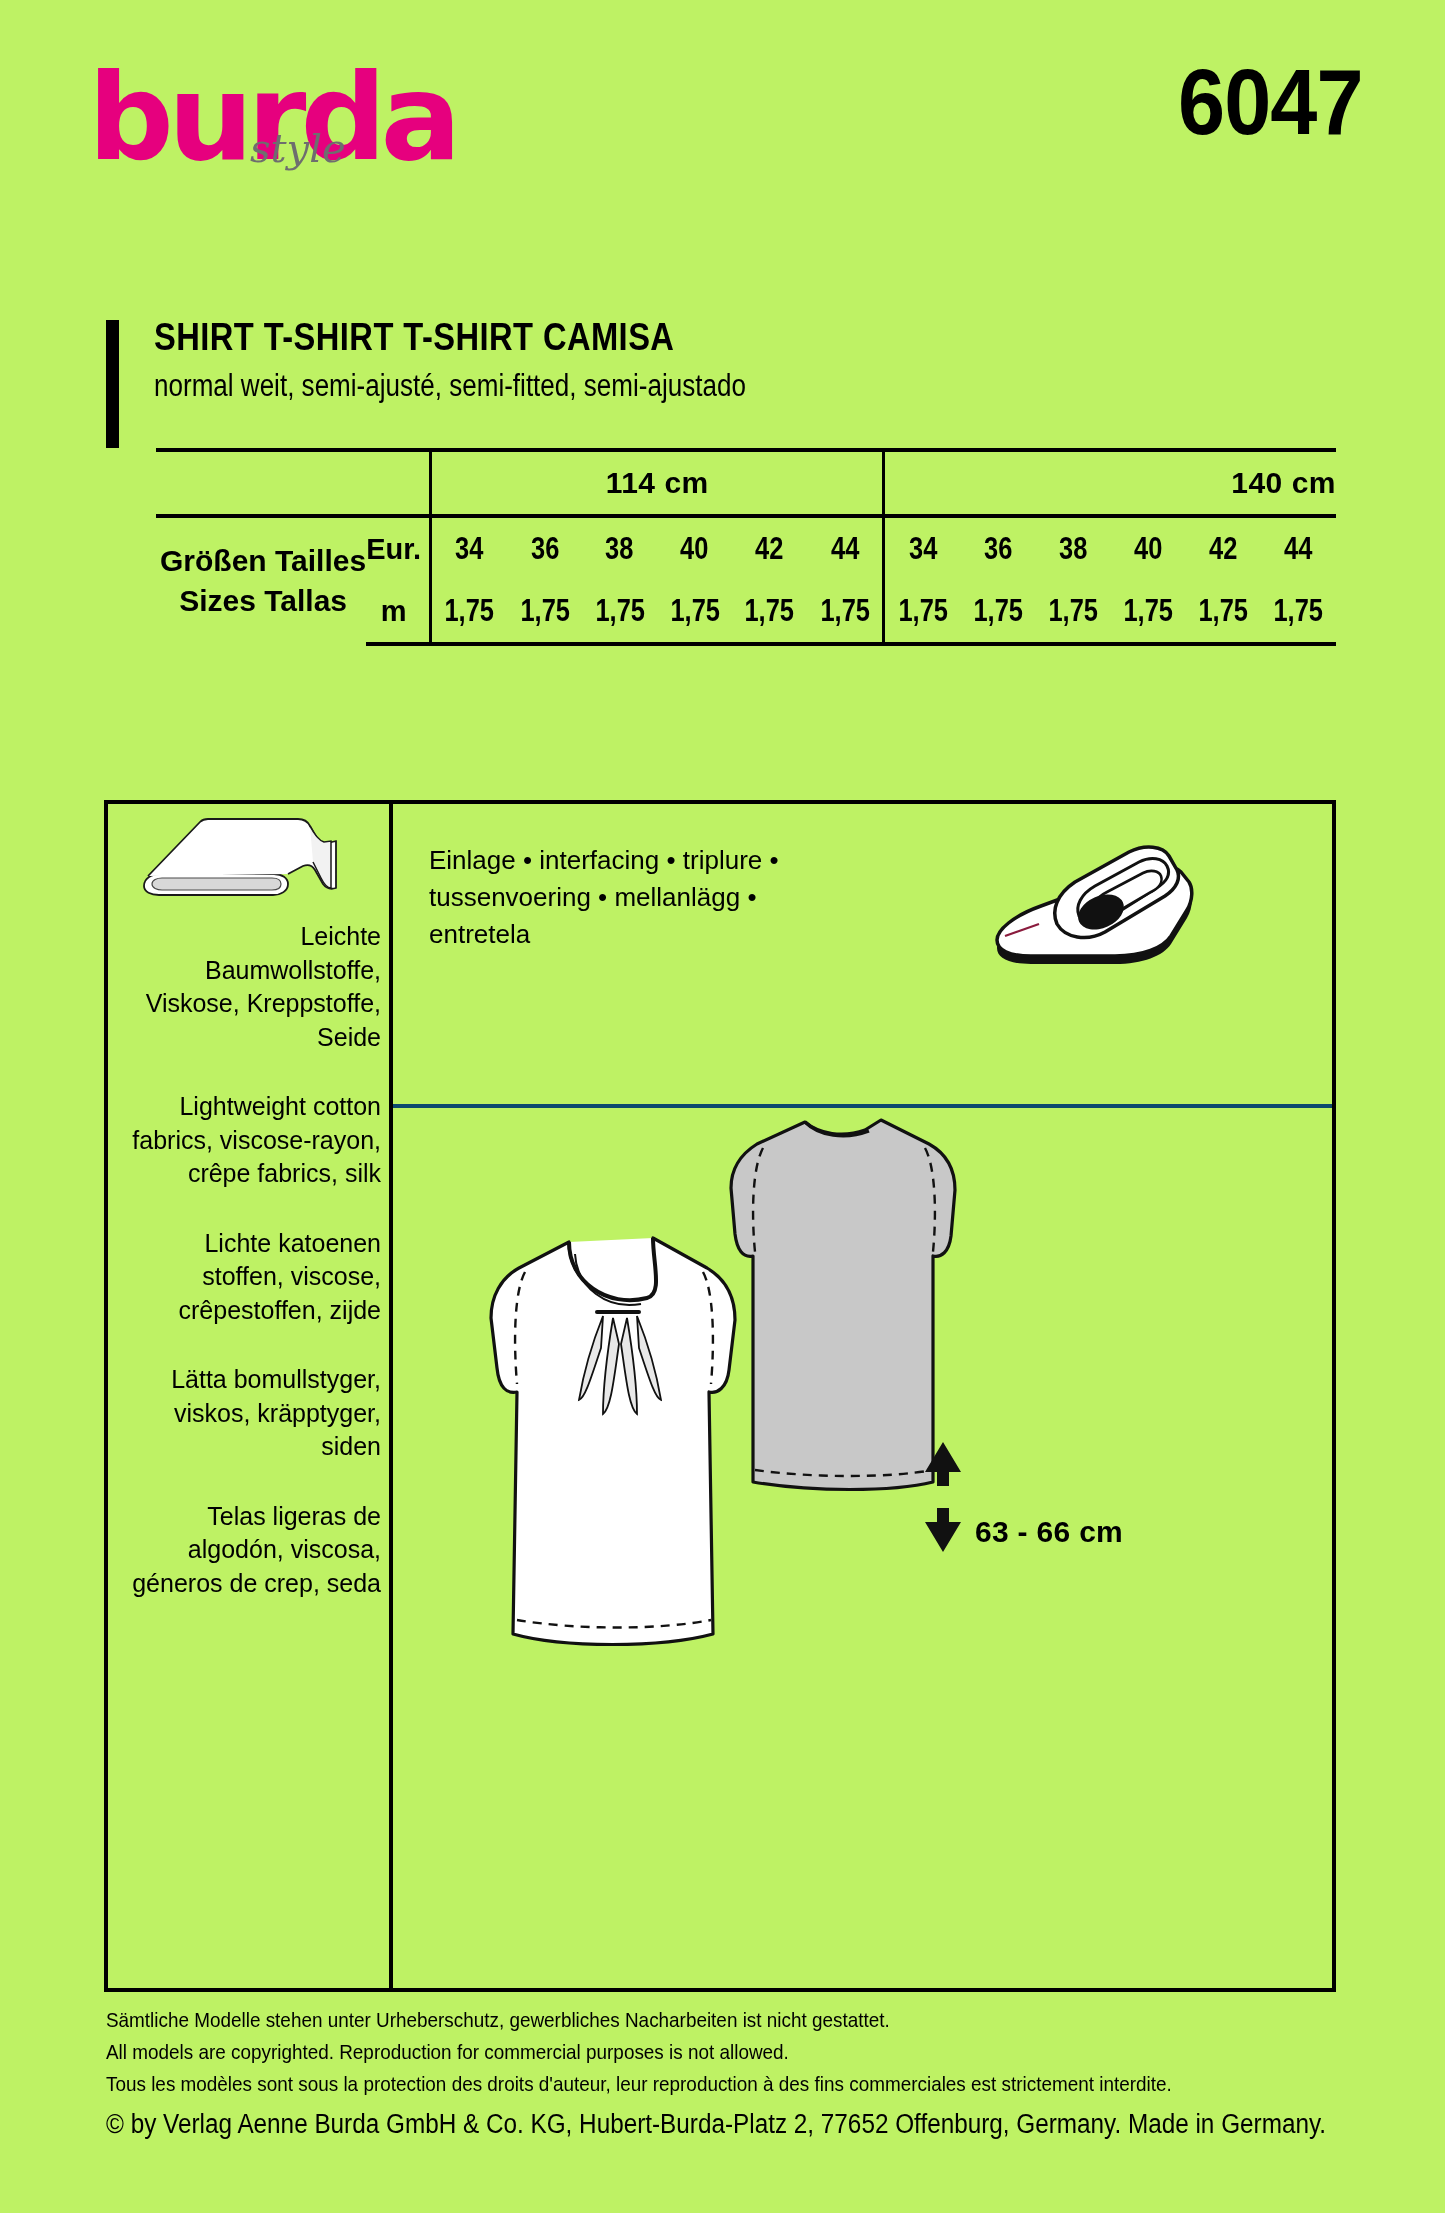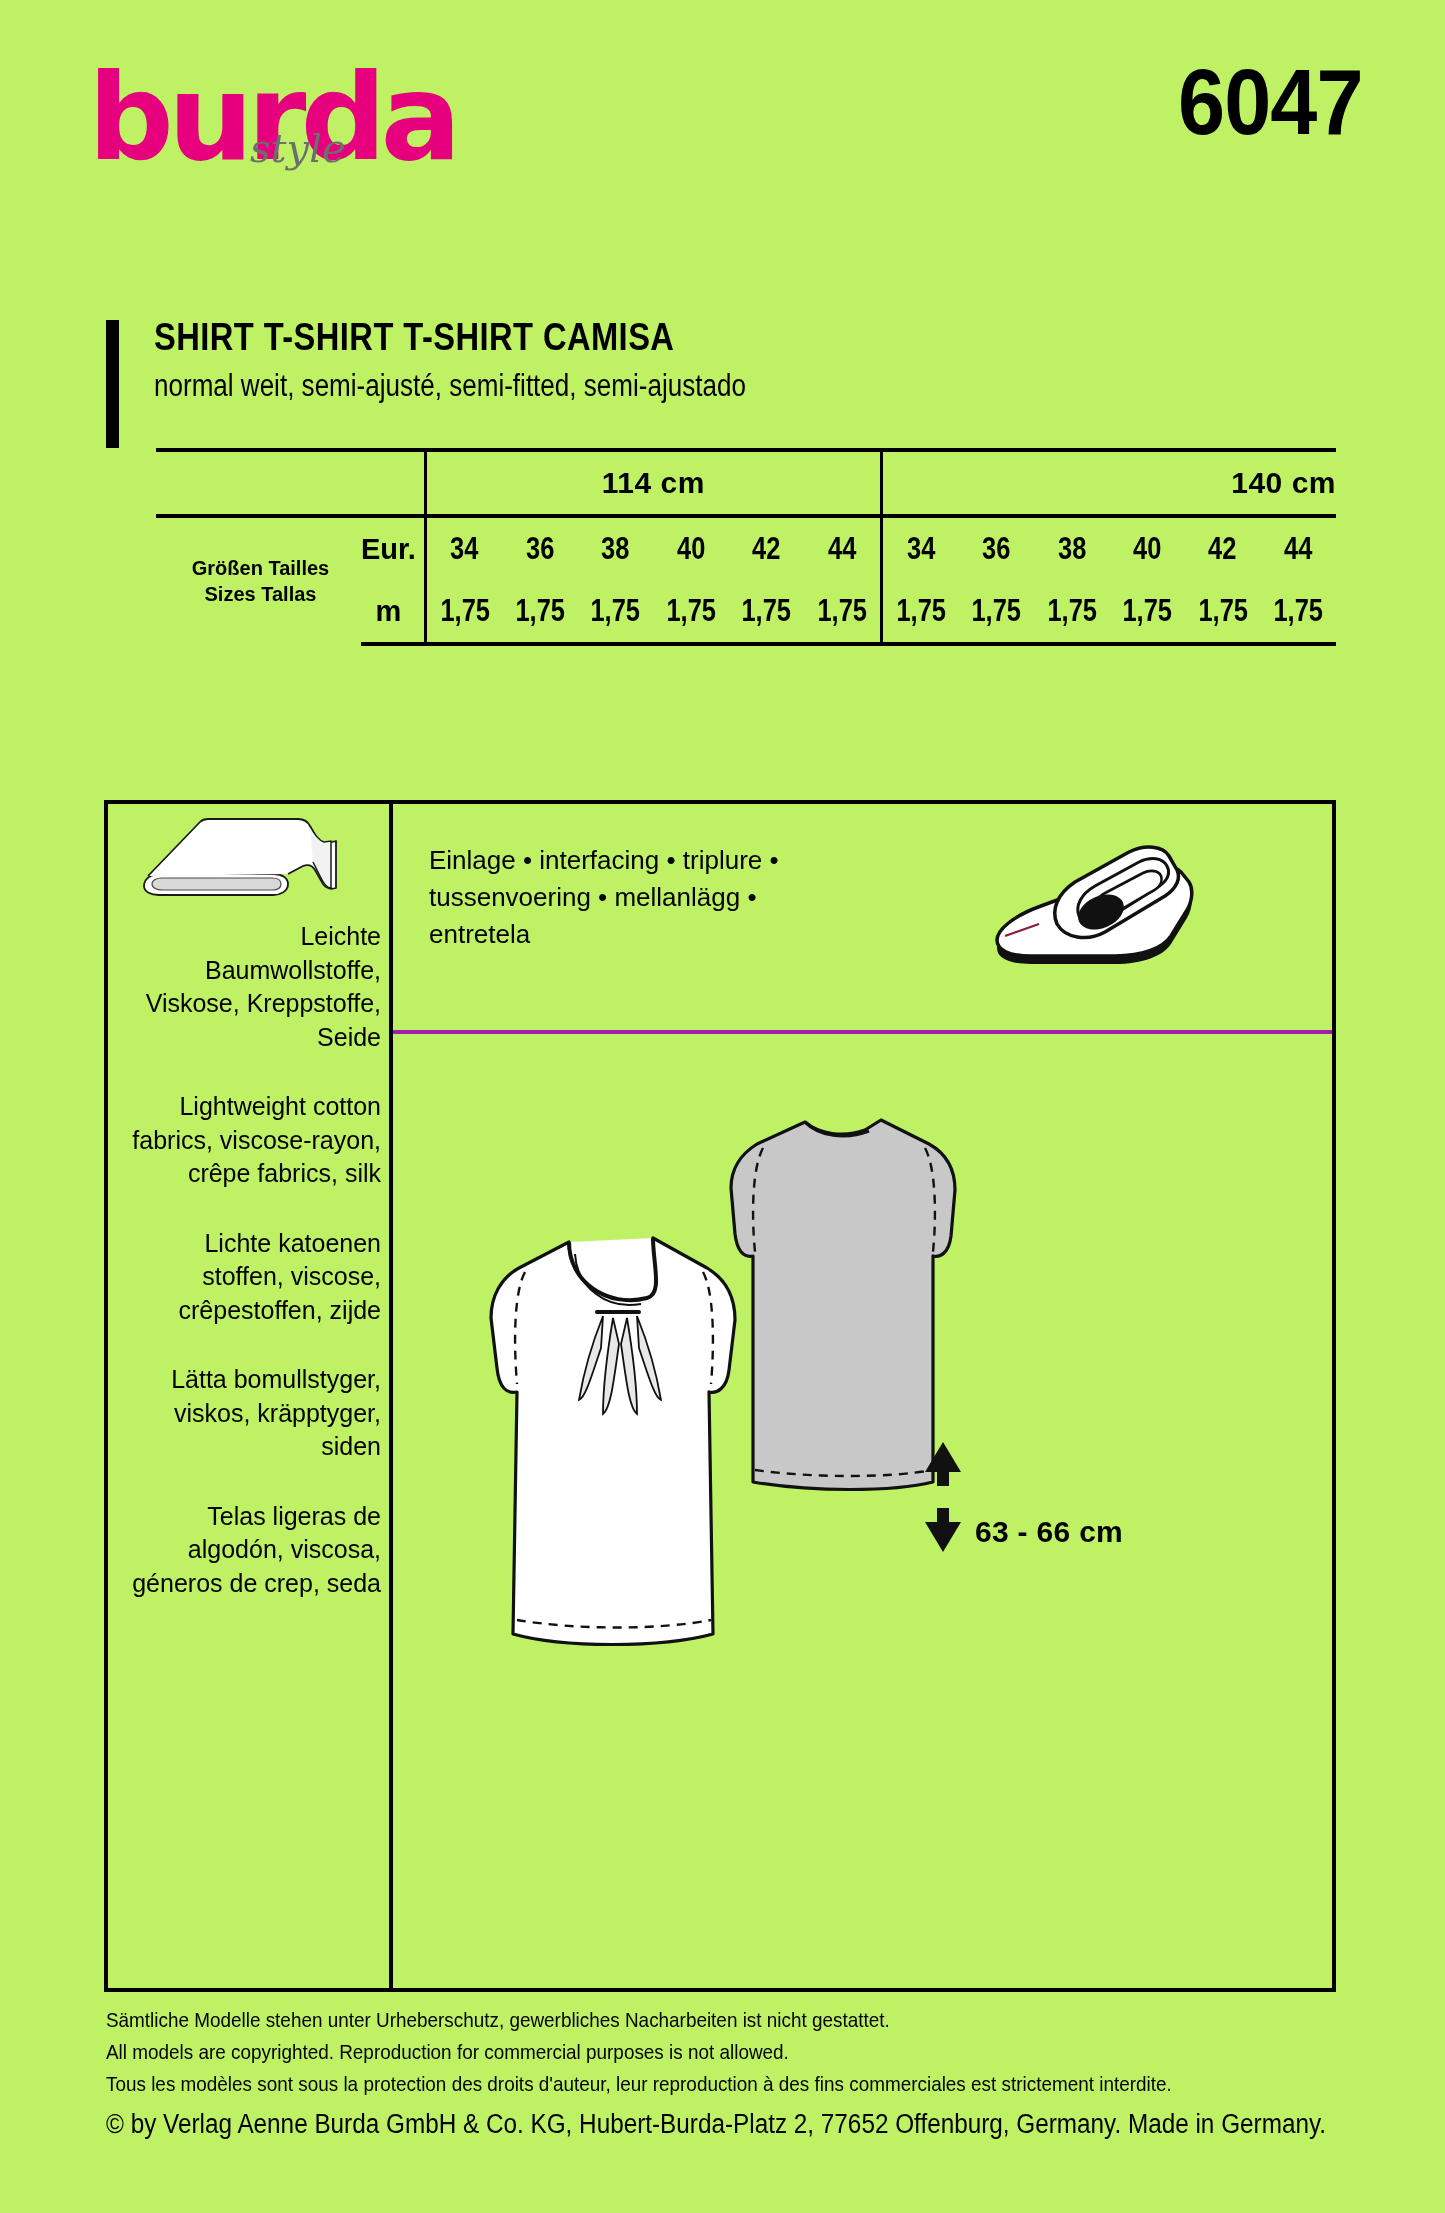--- a/index.html
+++ b/index.html
@@ -124,21 +124,21 @@
   .tbl-midline { border-top: 4px solid #000 !important; }
   .tbl-botline { border-bottom: 4px solid #000 !important; }
   .vdiv-l { border-left: 3px solid #000 !important; }
   .width-head {
     height: 62px;
     font-size: 30px;
     letter-spacing: 0.5px;
   }
   .lbl-cell {
     text-align: left;
-    font-size: 20px;
+    font-size: 30px;
     font-weight: 700;
     line-height: 1.32;
     padding-left: 4px !important;
     white-space: nowrap;
     margin-left: 12px;
   }
   .unit-cell {
     text-align: right;
     font-size: 29px;
     font-weight: 700;
@@ -195,22 +195,22 @@
     left: 285px;
     top: 0;
     right: 0;
     height: 100%;
   }
   #interfacing-panel {
     position: absolute;
     left: 0;
     top: 0;
     width: 100%;
-    height: 230px;
-    border-bottom: 4px solid #a21caf;
+    height: 304px;
+    border-bottom: 4px solid #0c4a6e;
     box-sizing: border-box;
   }
   #interfacing-text {
     position: absolute;
     left: 36px;
     top: 38px;
     font-family: "Liberation Sans", sans-serif;
     font-size: 26px;
     line-height: 1.42;
     white-space: pre-line;

